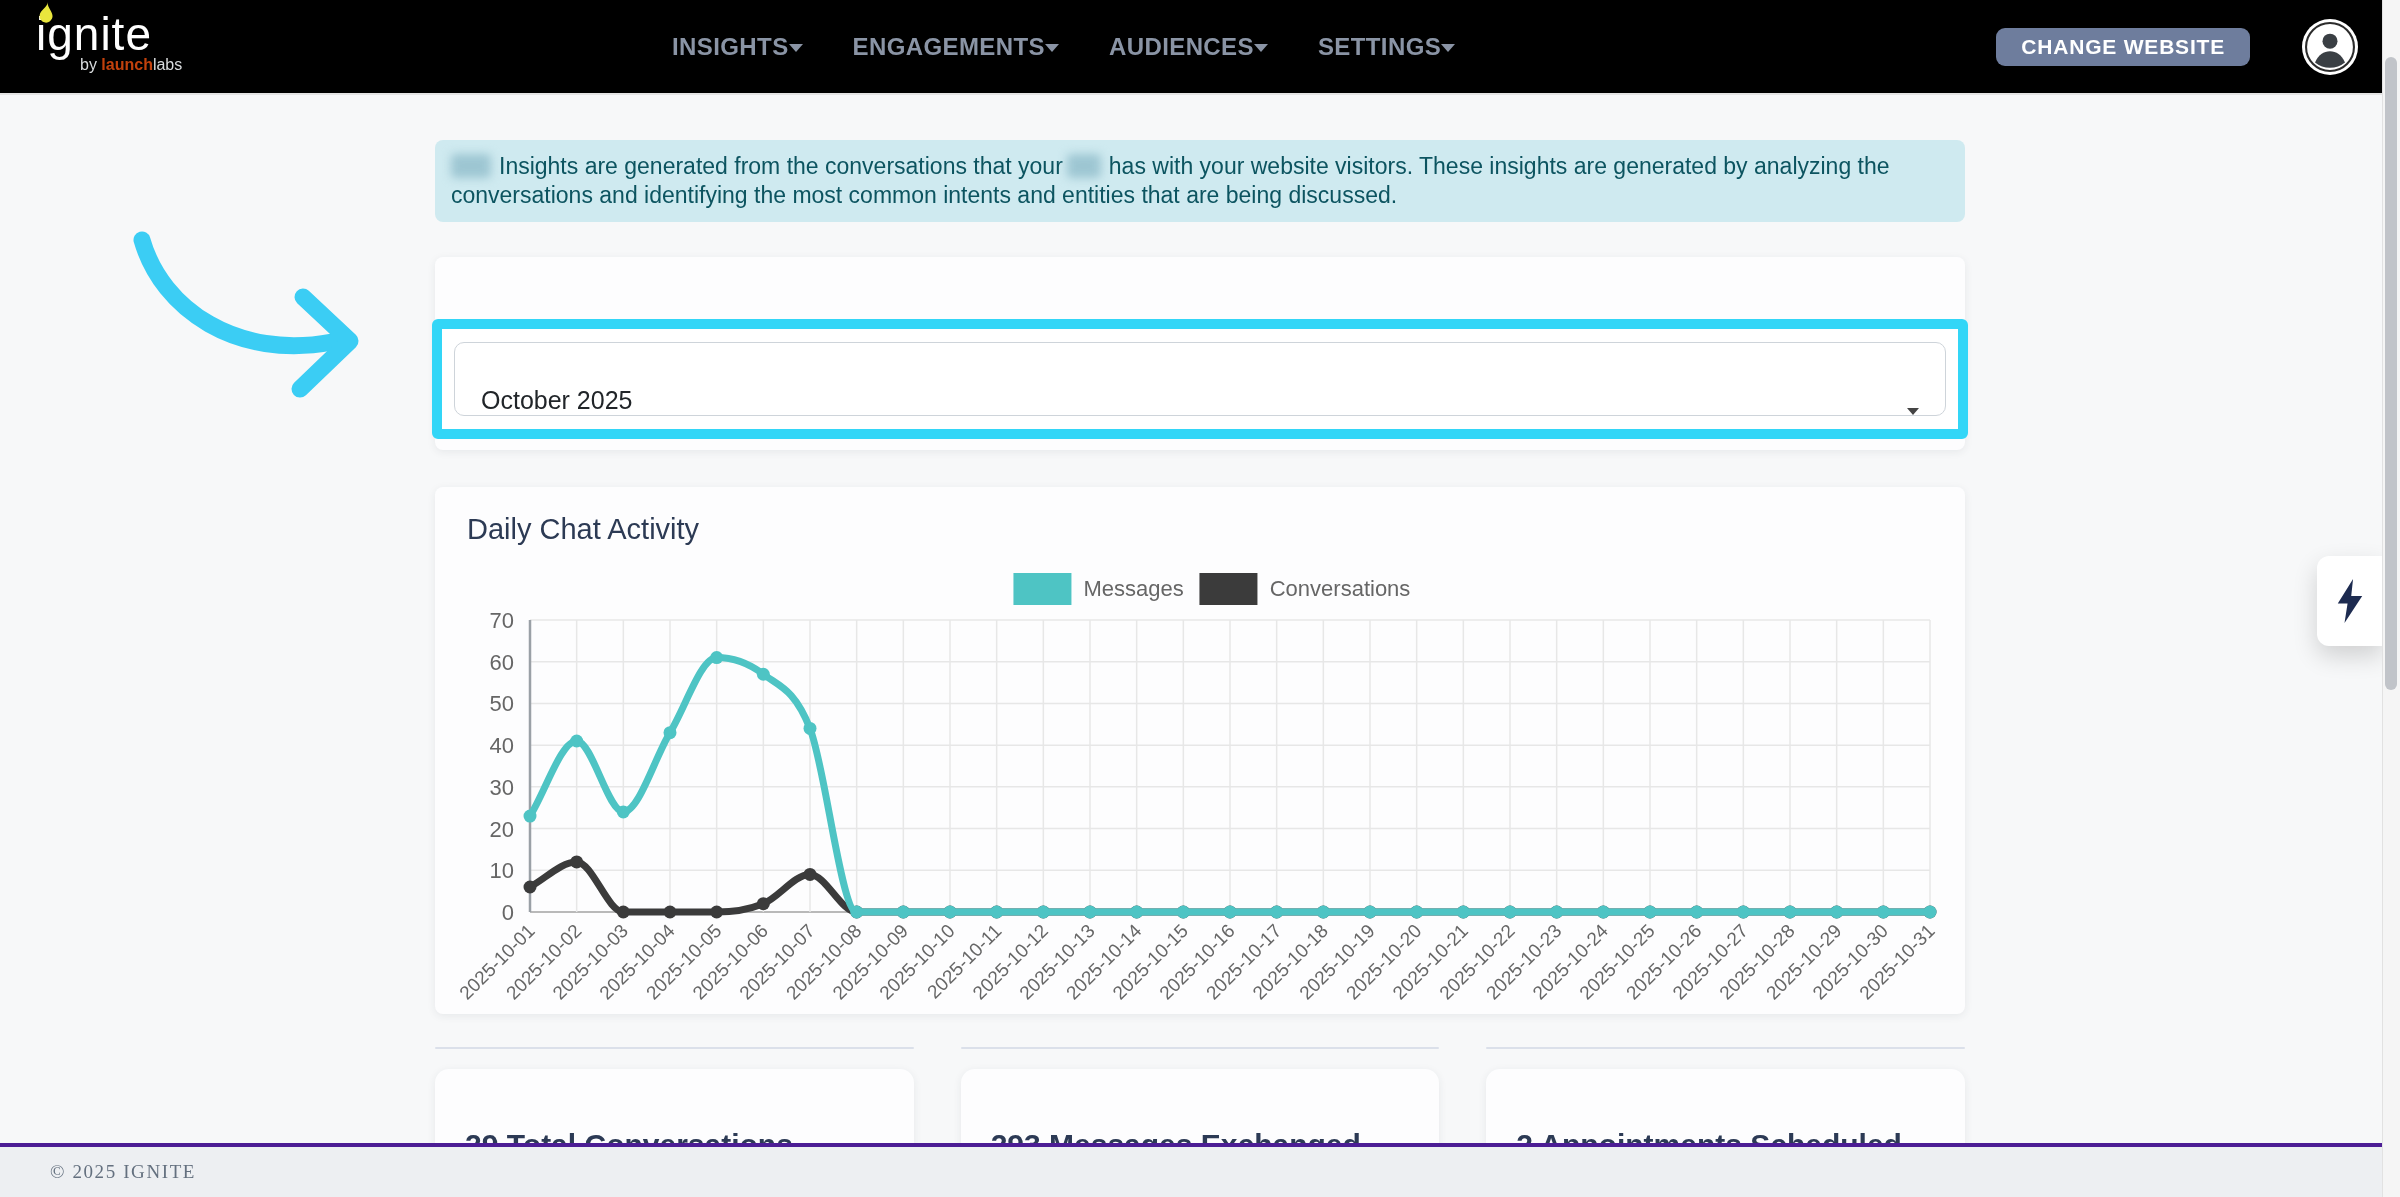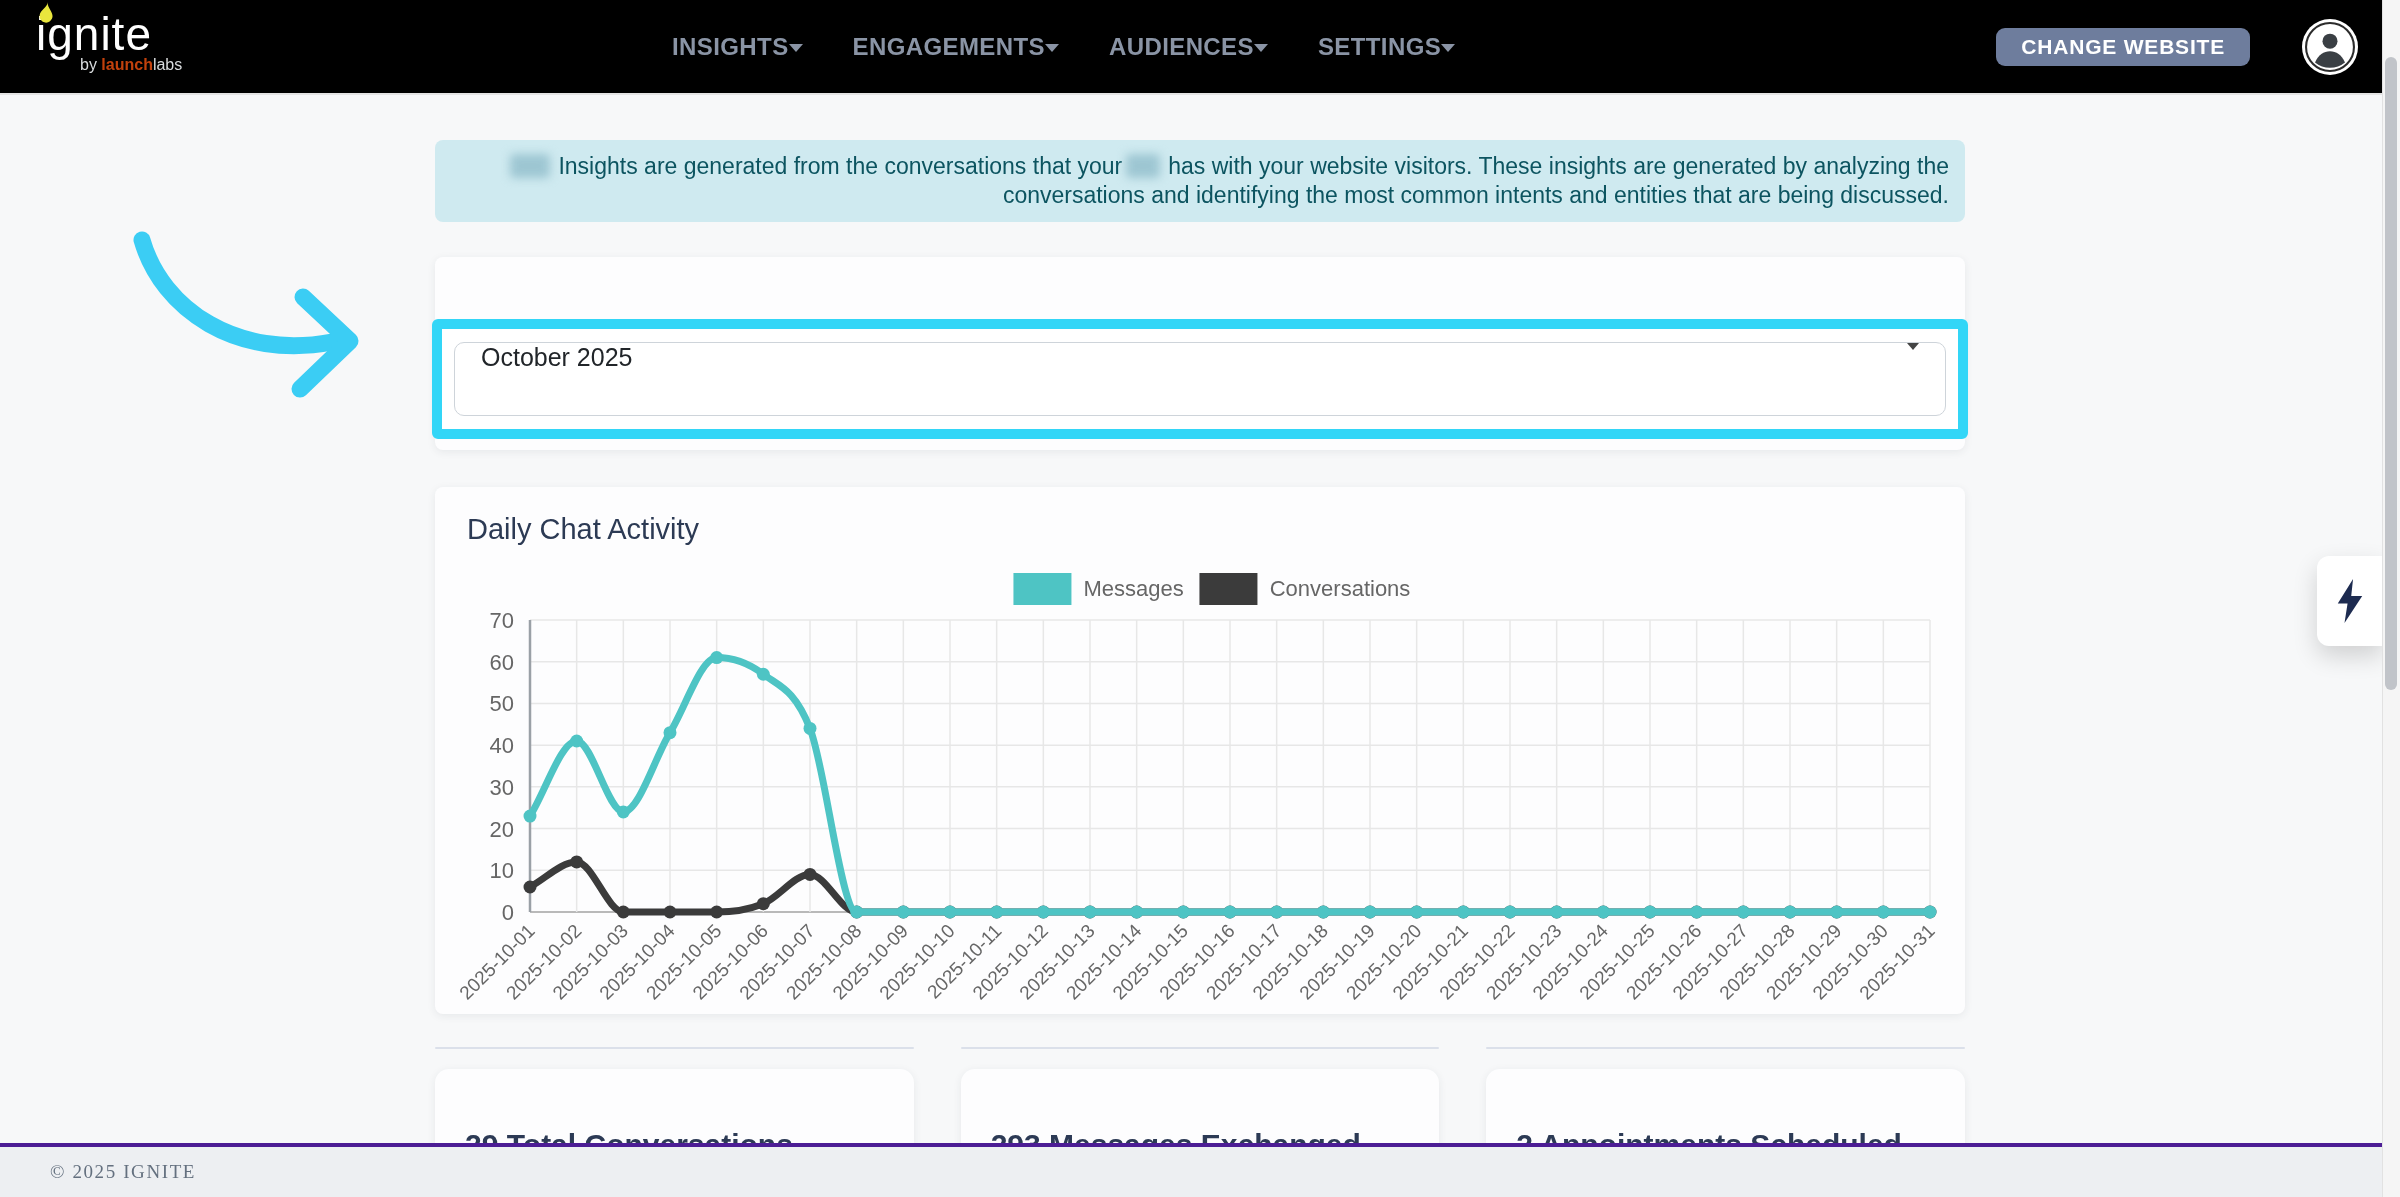--- a/index.html
+++ b/index.html
@@ -19,32 +19,32 @@
   .nav-links{position:absolute;left:672px;top:0;height:93px;display:flex;align-items:center;gap:50px;}
   .nav-link{color:#8a94a5;font-size:24px;font-weight:bold;letter-spacing:.4px;display:flex;align-items:center;gap:0;cursor:pointer;text-decoration:none;}
   .caret{width:0;height:0;border-left:7px solid transparent;border-right:7px solid transparent;border-top:8px solid #8a94a5;display:inline-block;margin-top:3px;}
   .nav-right{position:absolute;right:42px;top:0;height:93px;display:flex;align-items:center;gap:52px;}
   .change-btn{background:#6e7d9d;color:#fff;border:none;border-radius:9px;font-family:inherit;
     font-size:21px;font-weight:bold;letter-spacing:.8px;padding:7px 25px;cursor:pointer;}
   .avatar{width:56px;height:56px;border-radius:50%;background:#fff;display:flex;align-items:center;justify-content:center;cursor:pointer;}
   
   .container{position:absolute;left:435px;width:1530px;top:95px;}
   .banner{margin-top:45px;background:#cfeaf0;color:#0c5460;border-radius:8px;
-    padding:12px 16px;font-size:23px;line-height:29px;text-align:right;}
+    padding:12px 16px;font-size:23px;line-height:29px;}
   .redacted{display:inline-block;height:24px;border-radius:4px;background:#9dc6d2;
     filter:blur(5px);vertical-align:-4px;}
   .redacted.r1{width:40px;margin-right:8px;}
   .redacted.r2{width:34px;margin:0 8px 0 4px;}
   .card{background:#fdfdfe;border-radius:8px;box-shadow:0 2px 8px rgba(40,50,70,.08);}
   .select-card{margin-top:35px;height:193px;position:relative;}
   .select-label{position:absolute;left:22px;top:40px;font-size:28px;color:#2c3a54;margin-top:28px;}
   .cyan-box{position:absolute;left:-3px;right:-3px;top:62px;height:120px;box-sizing:border-box;
     background:#fff;border:10px solid #33d6f7;border-radius:6px;padding:13px 12px;}
   .select{height:100%;box-sizing:border-box;background:#fff;border:1px solid #ced4da;border-radius:10px;
-    display:flex;align-items:flex-start;justify-content:space-between;padding:0 26px;cursor:pointer;}
+    display:flex;align-items:flex-end;justify-content:space-between;padding:0 26px;cursor:pointer;}
   .select-value{font-size:25px;color:#212529;}
   .select-caret{width:0;height:0;border-left:6px solid transparent;border-right:6px solid transparent;border-top:7px solid #444;}
   
   .chart-card{margin-top:37px;height:527px;position:relative;}
   .chart-title{position:absolute;left:32px;top:26px;font-size:29px;color:#2c3a54;}
   .legend{position:absolute;top:86px;left:50%;transform:translateX(-47%);display:flex;align-items:flex-end;gap:16px;}
   .legend-item{display:flex;align-items:center;gap:12px;}
   .legend-swatch{width:58px;height:32px;display:inline-block;}
   .legend-label{font-size:22px;color:#666;}
   #chart-svg{position:absolute;left:0;top:95px;}

